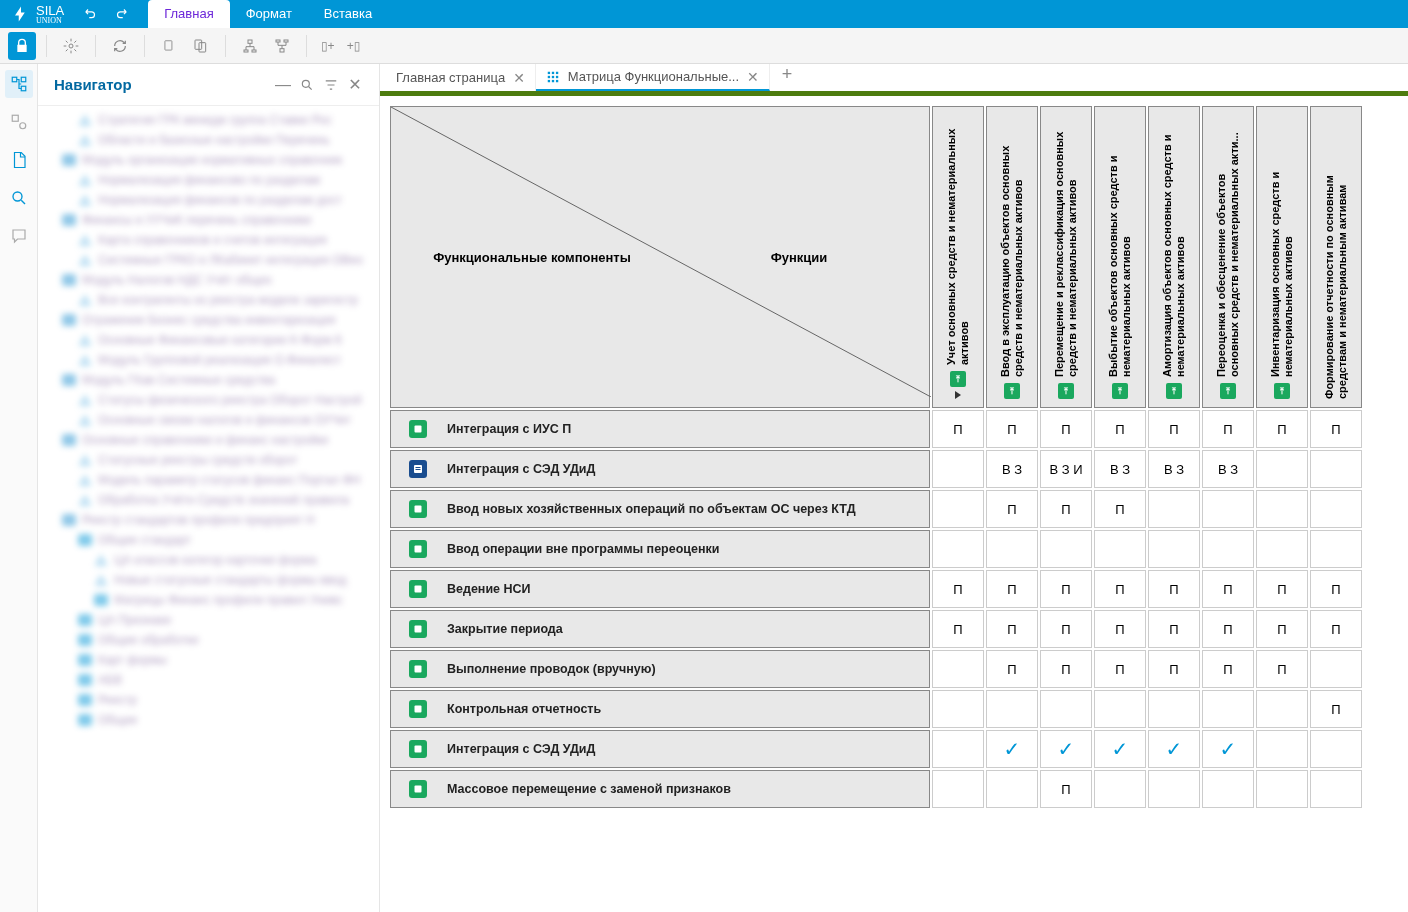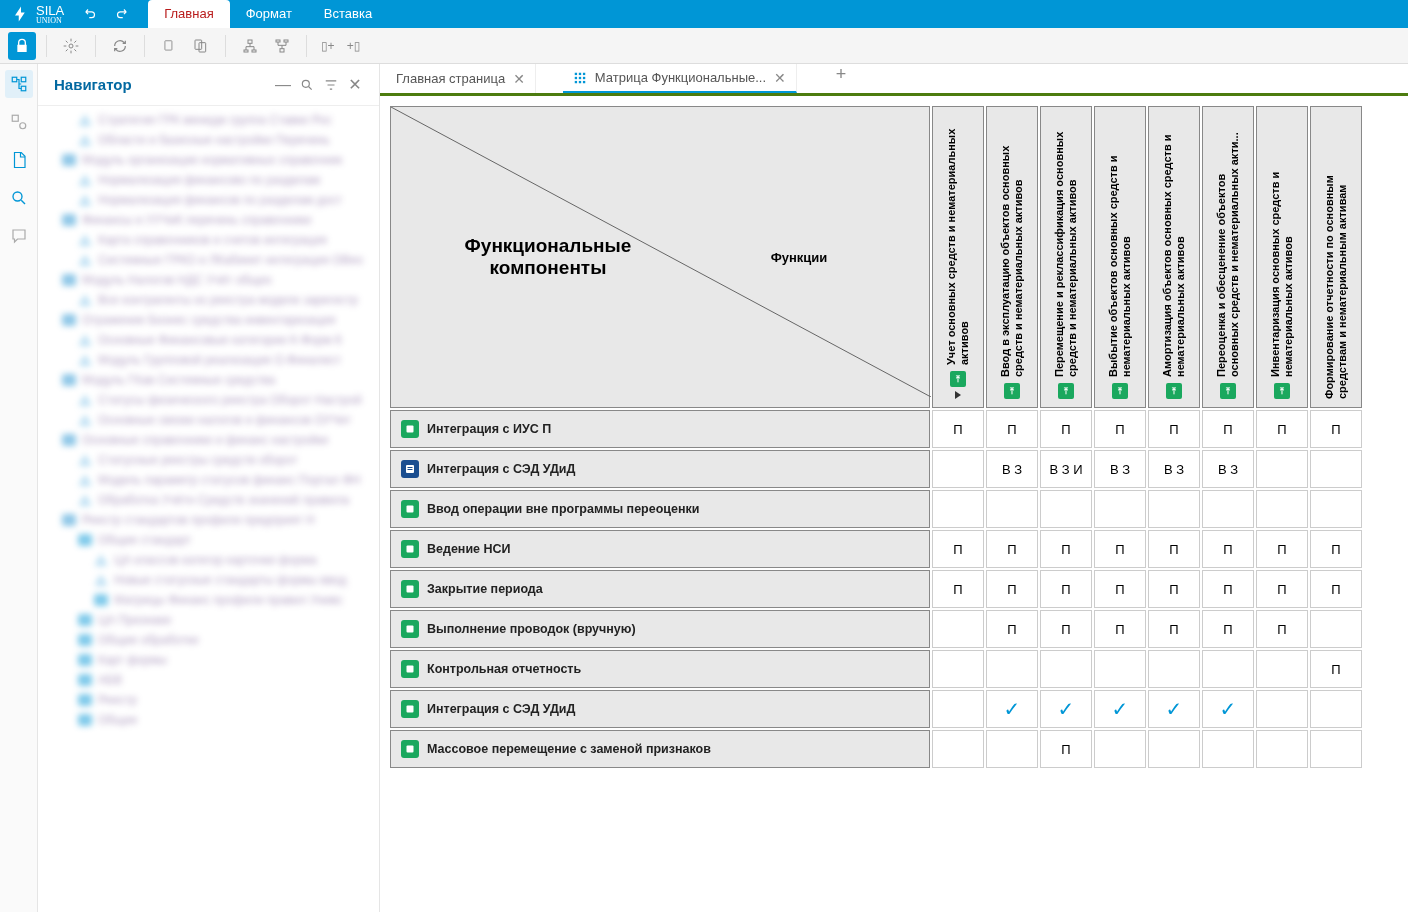--- a/index.html
+++ b/index.html
@@ -7,21 +7,21 @@
 
 
 .top-bar { height: 28px; background: #0096d6; display: flex; align-items: center; color: #fff; font-size: 12px; }
 .logo { display: flex; align-items: center; padding: 0 12px; gap: 6px; }
 .logo-icon { width: 18px; height: 18px; }
 .logo-text { font-weight: normal; font-size: 13px; line-height: 1; }
 .logo-sub { font-size: 8px; line-height: 1; font-family: Liberation Serif, serif; }
 .top-btn { padding: 0 8px; cursor: pointer; }
 .tab-group { display: flex; align-items: stretch; margin-left: 12px; height: 28px; }
 .top-tab { padding: 6px 16px; font-size: 13px; cursor: pointer; }
-.top-tab.active { background: #fff; color: #b91c1c; border-radius: 4px 4px 0 0; }
+.top-tab.active { background: #fff; color: #6d28d9; border-radius: 4px 4px 0 0; }
 
 
 .toolbar { height: 36px; background: #f5f5f5; border-bottom: 1px solid #ddd; display: flex; align-items: center; padding: 0 8px; gap: 4px; }
 .toolbar-sep { width: 1px; height: 22px; background: #ddd; margin: 0 6px; }
 .tool-btn { width: 28px; height: 28px; display: flex; align-items: center; justify-content: center; cursor: pointer; color: #888; border-radius: 3px; }
 .tool-btn.primary { background: #0096d6; color: #fff; }
 
 
 .main { display: flex; height: calc(912px - 28px - 36px); }
 
@@ -39,40 +39,40 @@
 .nav-tree { flex: 1; overflow: hidden; padding: 4px 0; filter: blur(3px); opacity: 0.5; }
 .nav-item { display: flex; align-items: center; padding: 3px 8px 3px 24px; gap: 6px; font-size: 12px; color: #648; white-space: nowrap; }
 .nav-item.l2 { padding-left: 40px; }
 .nav-item.l3 { padding-left: 56px; }
 .nav-ico { width: 14px; height: 12px; background: #2090d0; border-radius: 2px; flex-shrink: 0; }
 .nav-ico.tri { background: #7ac0e8; clip-path: polygon(50% 0, 100% 100%, 0 100%); }
 .nav-ico.sq { background: #0096d6; }
 
 
 .content { flex: 1; display: flex; flex-direction: column; overflow: hidden; }
-.doc-tabs { height: 32px; display: flex; border-bottom: 3px solid #4d7c0f; padding: 0 6px; gap: 27px; }
+.doc-tabs { height: 32px; display: flex; border-bottom: 5px solid #4d7c0f; padding: 0 6px; }
 .doc-tab { display: flex; align-items: center; padding: 0 10px; height: 100%; gap: 8px; font-size: 13px; color: #555; cursor: pointer; border-right: 1px solid #eee; }
 .doc-tab.active { border-bottom: 2px solid #0096d6; }
 .doc-close { color: #888; cursor: pointer; font-size: 14px; }
 .doc-add { padding: 0 12px; color: #888; cursor: pointer; font-size: 18px; }
 .tab-icon { width: 14px; height: 14px; display: inline-block; }
 
 
 .matrix-wrap { flex: 1; overflow: auto; padding: 8px; }
 .matrix { border-collapse: separate; border-spacing: 2px; }
 .matrix th, .matrix td { border: 1px solid #888; background: #e8e8e8; }
 .corner { width: 540px; height: 290px; position: relative; background: #e8e8e8; }
 .corner svg { position: absolute; top: 0; left: 0; }
-.corner-left { position: absolute; left: 32px; top: 50%; transform: translateY(-50%); font-size: 19px; font-weight: bold; width: 250px; text-align: center; }
+.corner-left { position: absolute; left: 16px; top: 50%; transform: translateY(-50%); font-size: 13px; font-weight: bold; width: 250px; text-align: center; }
 .corner-right { position: absolute; right: 30px; top: 50%; transform: translateY(-50%); font-size: 13px; font-weight: bold; width: 200px; text-align: center; }
 .col-head { width: 52px; height: 290px; vertical-align: bottom; padding: 8px 2px; }
 .col-head-text { writing-mode: vertical-rl; transform: rotate(180deg); font-size: 11px; white-space: normal; max-height: 250px; display: block; margin: 0 auto; line-height: 1.2; text-align: left; }
 .col-head-badge { width: 16px; height: 16px; background: #1aa85e; border-radius: 2px; margin: 6px auto 0; display: flex; align-items: center; justify-content: center; color: #fff; font-size: 9px; }
 .row-head { width: 540px; height: 38px; padding: 0 10px; }
-.row-head-inner { display: flex; align-items: center; gap: 8px; }
+.row-head-inner { display: flex; align-items: center; gap: 20px; margin-left: 8px; }
 .row-badge { width: 18px; height: 18px; border-radius: 3px; display: flex; align-items: center; justify-content: center; flex-shrink: 0; }
 .row-badge.green { background: #1aa85e; }
 .row-badge.blue { background: #1a4d8f; }
 .row-badge svg { width: 12px; height: 12px; }
 .row-label { font-size: 12.5px; font-weight: bold; color: #222; }
 .cell { width: 52px; height: 38px; background: #fff !important; text-align: center; vertical-align: middle; font-size: 13px; border: 1px solid #ccc !important; }
 .cell .check { color: #0096d6; font-size: 20px; }
 .play-ico { width: 0; height: 0; border-left: 6px solid #333; border-top: 4px solid transparent; border-bottom: 4px solid transparent; margin: 4px auto 0; }
 </style>
 </head>
@@ -355,20 +355,40 @@
               <td class="cell"></td>
             </tr>
             <tr>
               <td class="row-head">
                 <div class="row-head-inner">
                   <div class="row-badge green">
                     <svg viewBox="0 0 24 24" fill="#fff">
                       <rect x="5" y="5" width="14" height="14" rx="2"></rect>
                     </svg>
                   </div>
+                  <span class="row-label">Ввод новых хозяйственных операций по объектам ОС через КТД</span>
+                </div>
+              </td>
+              <td class="cell"></td>
+              <td class="cell">П</td>
+              <td class="cell">П</td>
+              <td class="cell">П</td>
+              <td class="cell"></td>
+              <td class="cell"></td>
+              <td class="cell"></td>
+              <td class="cell"></td>
+            </tr>
+            <tr>
+              <td class="row-head">
+                <div class="row-head-inner">
+                  <div class="row-badge green">
+                    <svg viewBox="0 0 24 24" fill="#fff">
+                      <rect x="5" y="5" width="14" height="14" rx="2"></rect>
+                    </svg>
+                  </div>
                   <span class="row-label">Ввод операции вне программы переоценки</span>
                 </div>
               </td>
               <td class="cell"></td>
               <td class="cell"></td>
               <td class="cell"></td>
               <td class="cell"></td>
               <td class="cell"></td>
               <td class="cell"></td>
               <td class="cell"></td>

